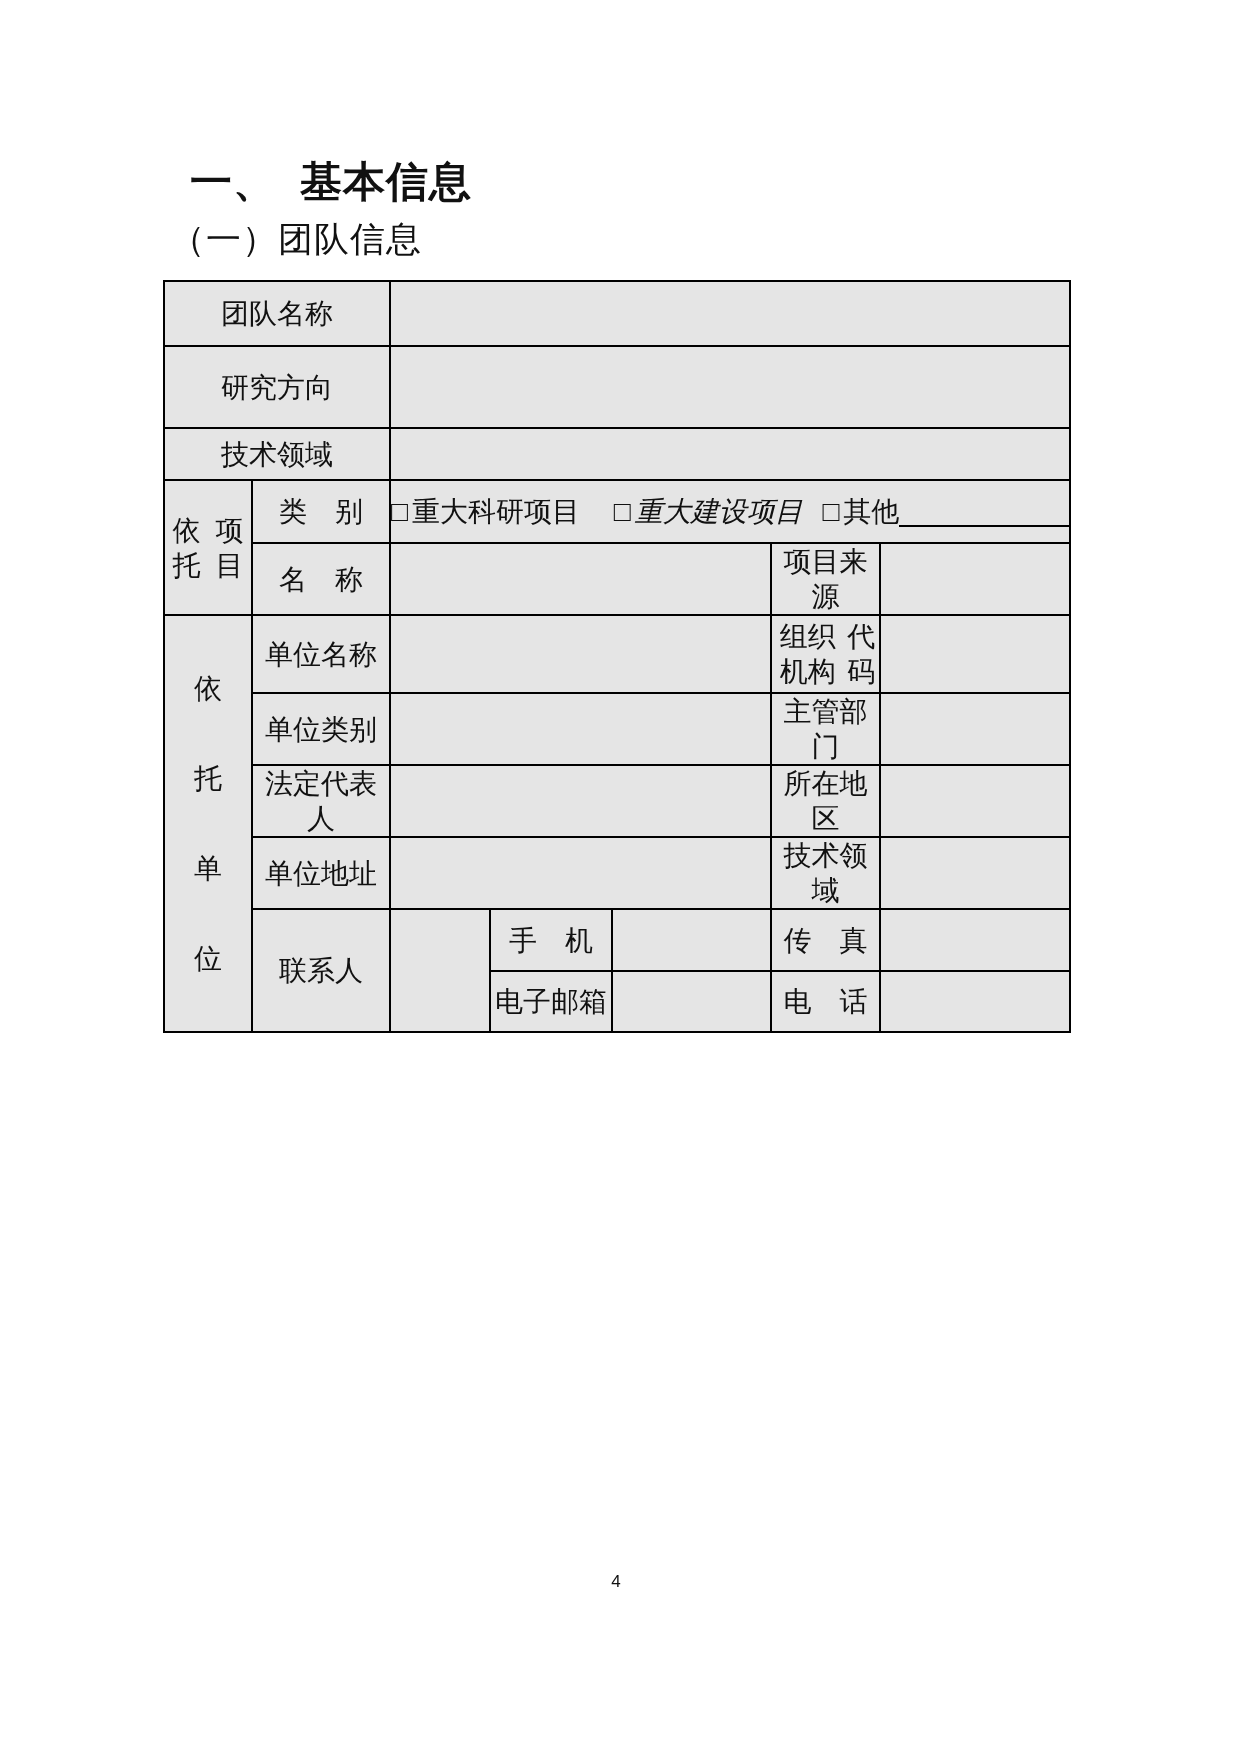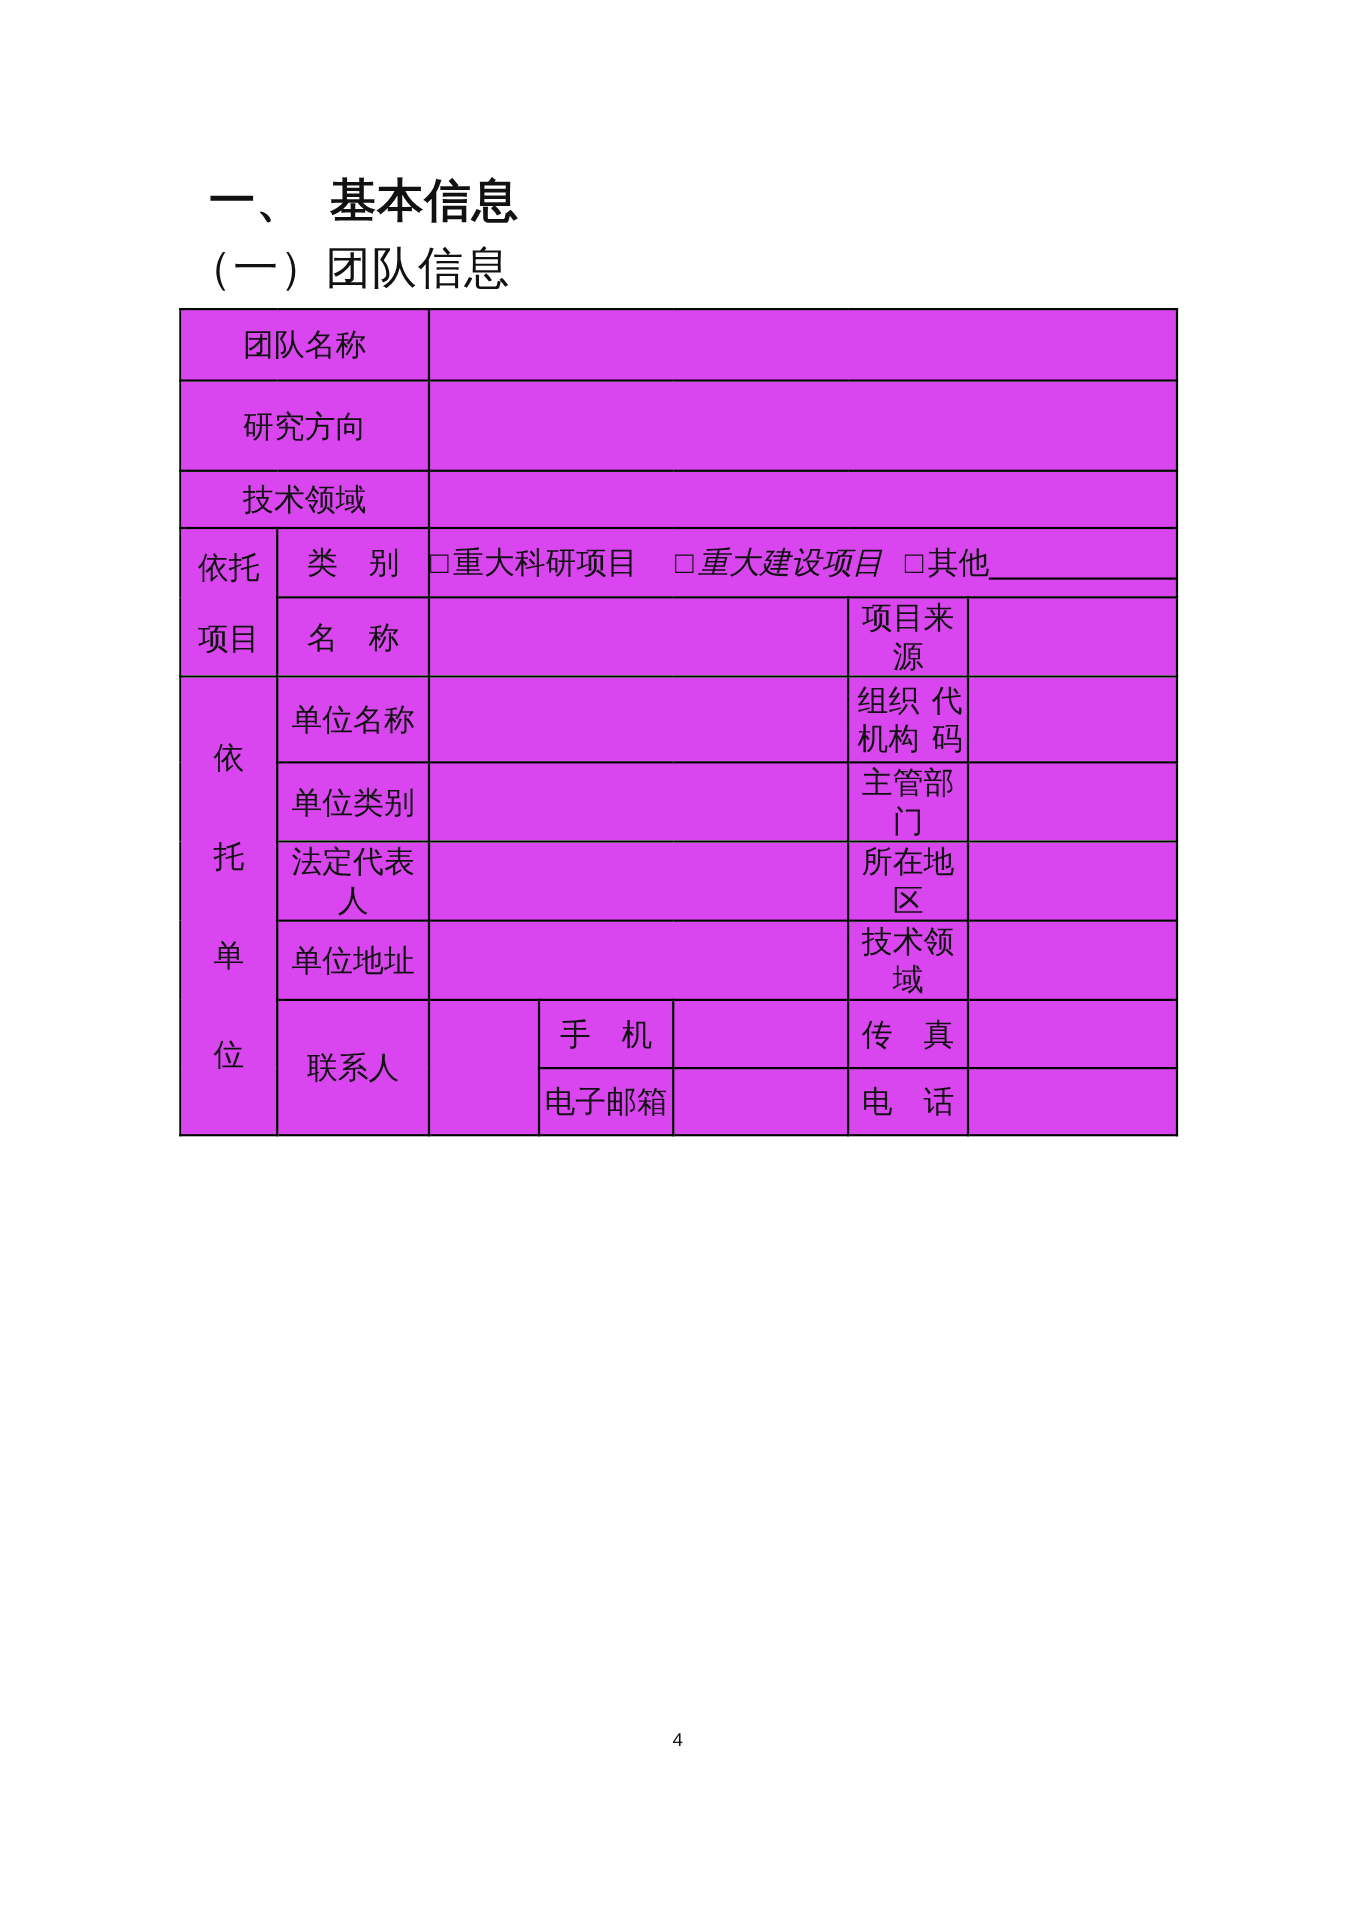--- a/index.html
+++ b/index.html
@@ -11,41 +11,41 @@
     font-family:"Liberation Sans","DejaVu Sans",sans-serif;
   }
   .h1{
     position:absolute;left:190px;top:154px;
     font-family:"Liberation Serif","DejaVu Serif",serif;
     font-weight:bold;font-size:42px;letter-spacing:1px;white-space:nowrap;
   }
   .h1-title{margin-left:24px;}
   .sub{
     position:absolute;left:170px;top:216px;
-    font-size:41px;letter-spacing:1px;white-space:nowrap;
+    font-size:35px;letter-spacing:1px;white-space:nowrap;
   }
   .tblwrap{position:absolute;left:163px;top:280px;}
   table.form{
     border-collapse:collapse;table-layout:fixed;width:906px;
   }
   table.form td{
     border:2px solid #000000;
     padding:0;
     vertical-align:middle;
     font-size:28px;
     line-height:1.25;
     overflow:hidden;
-    background:#d946ef;
+    background:#e5e5e5;
   }
   td.lbl{text-align:center;}
   td.fit{font-size:27px;}
   td.chkcell{text-align:left;padding-left:10px;white-space:nowrap;}
   .two-line{display:flex;justify-content:center;align-items:center;height:100%;}
   .two-line span{display:block;text-align:center;}
-  .stack2{display:flex;flex-direction:column;height:130px;text-align:center;}
+  .stack2{display:flex;flex-direction:row;height:130px;text-align:center;}
   .stack2 span{flex:1;display:flex;align-items:center;justify-content:center;}
   .vstack{display:flex;flex-direction:column;justify-content:space-evenly;align-items:center;height:415px;}
   .chk-item{white-space:nowrap;text-align:center;}
   .chk-box{display:inline-block;margin-right:4px;}
   .gap-wide{margin-right:26px;}
   .gap-narrow{margin-right:12px;font-style:italic;}
   .blank-line{
     display:inline-block;width:248px;height:4px;
     border-bottom:2px solid #000000;
     vertical-align:-6px;

